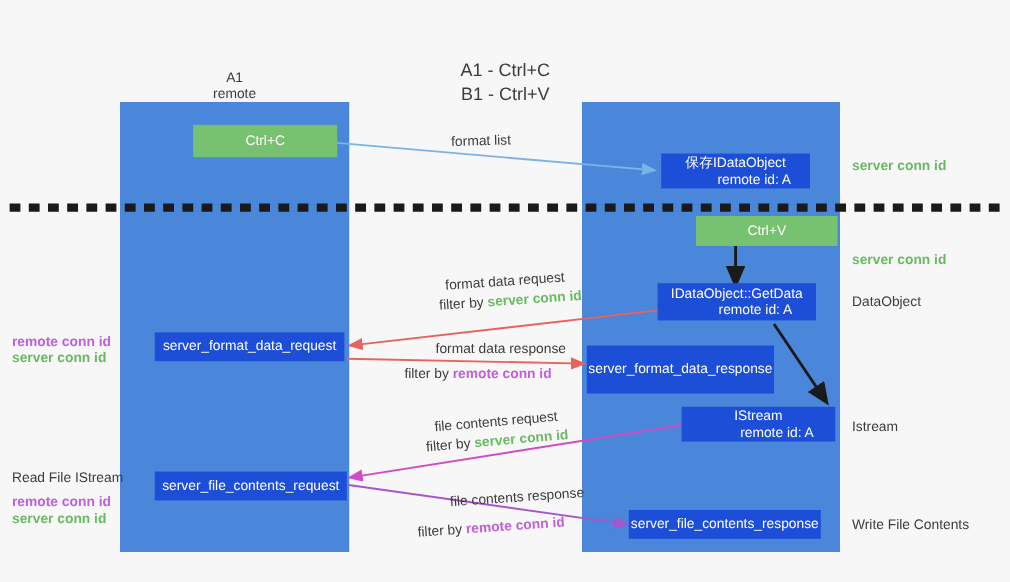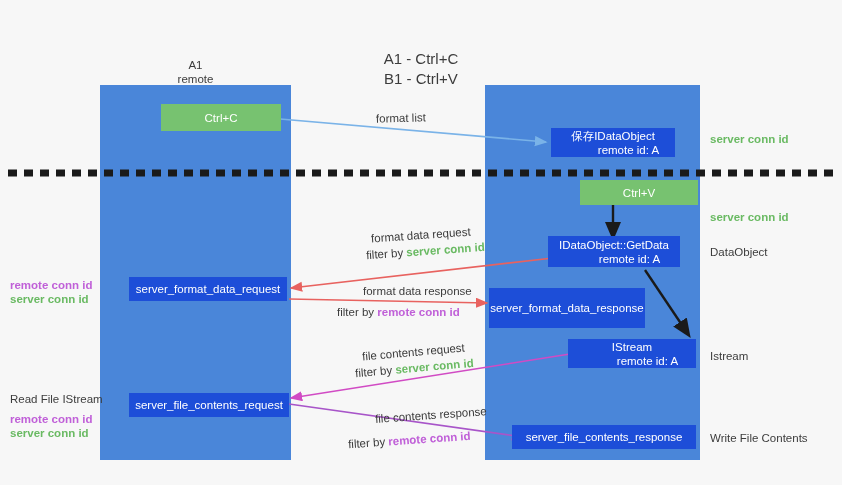--- a/index.html
+++ b/index.html
@@ -133,21 +133,21 @@
 
   <div class="box orange" style="left:568px;top:339px;width:128px;height:29px;">
     <span>IStream</span>
     <span class="l2">remote id: A</span>
   </div>
 
   <div class="box orange" style="left:129px;top:393px;width:160px;height:24px;">
     <span>server_file_contents_request</span>
   </div>
 
-  <div class="box orange" style="left:512px;top:425px;width:184px;height:24px;text-align:center;">
+  <div class="box orange" style="left:524px;top:425px;width:160px;height:24px;text-align:center;">
     <span>server_file_contents_response</span>
   </div>
 
   <div class="slabel green" style="left:710px;top:132px;">server conn id</div>
   <div class="slabel green" style="left:710px;top:210px;">server conn id</div>
   <div class="slabel right" style="left:710px;top:245px;">DataObject</div>
   <div class="slabel right" style="left:710px;top:349px;">Istream</div>
   <div class="slabel right" style="left:710px;top:431px;">Write File Contents</div>
 
   <div class="slabel purple" style="left:10px;top:278px;">remote conn id</div>

